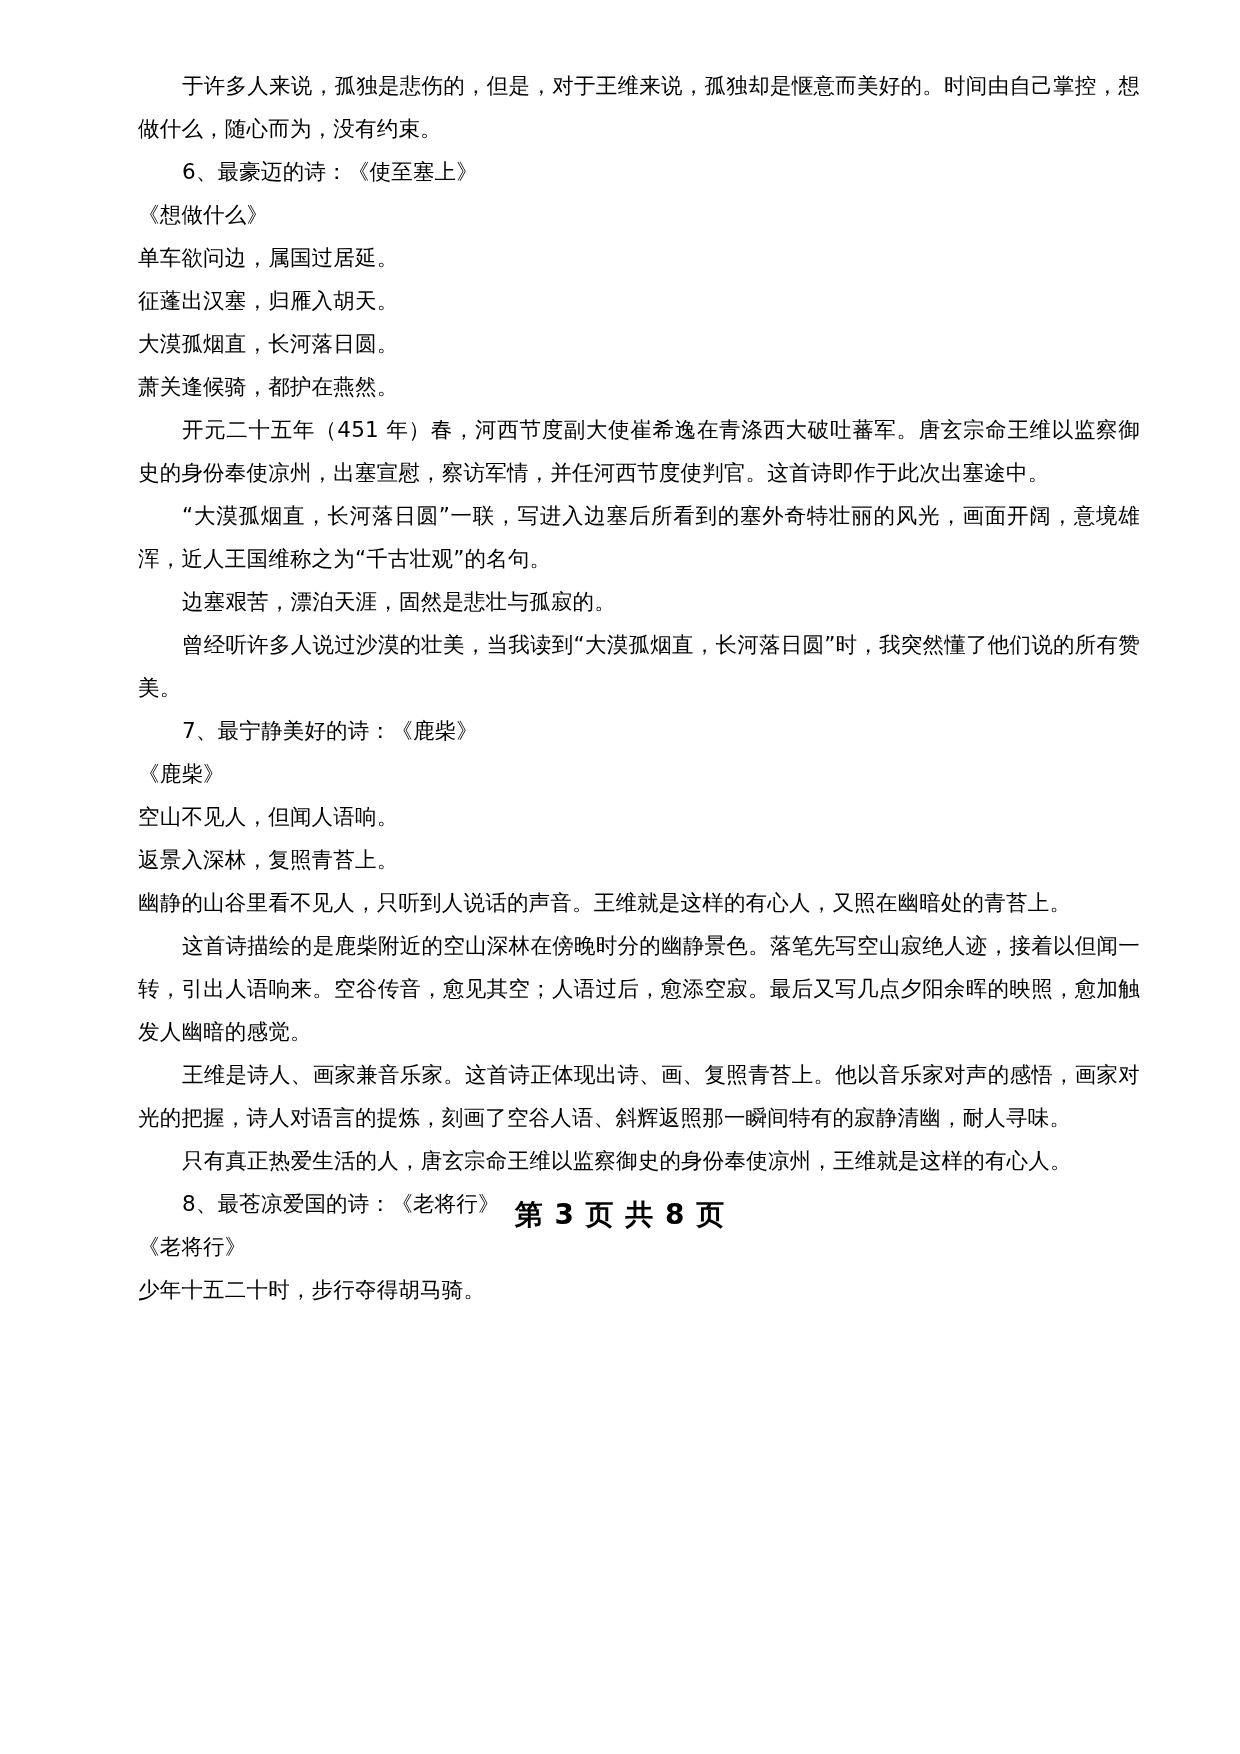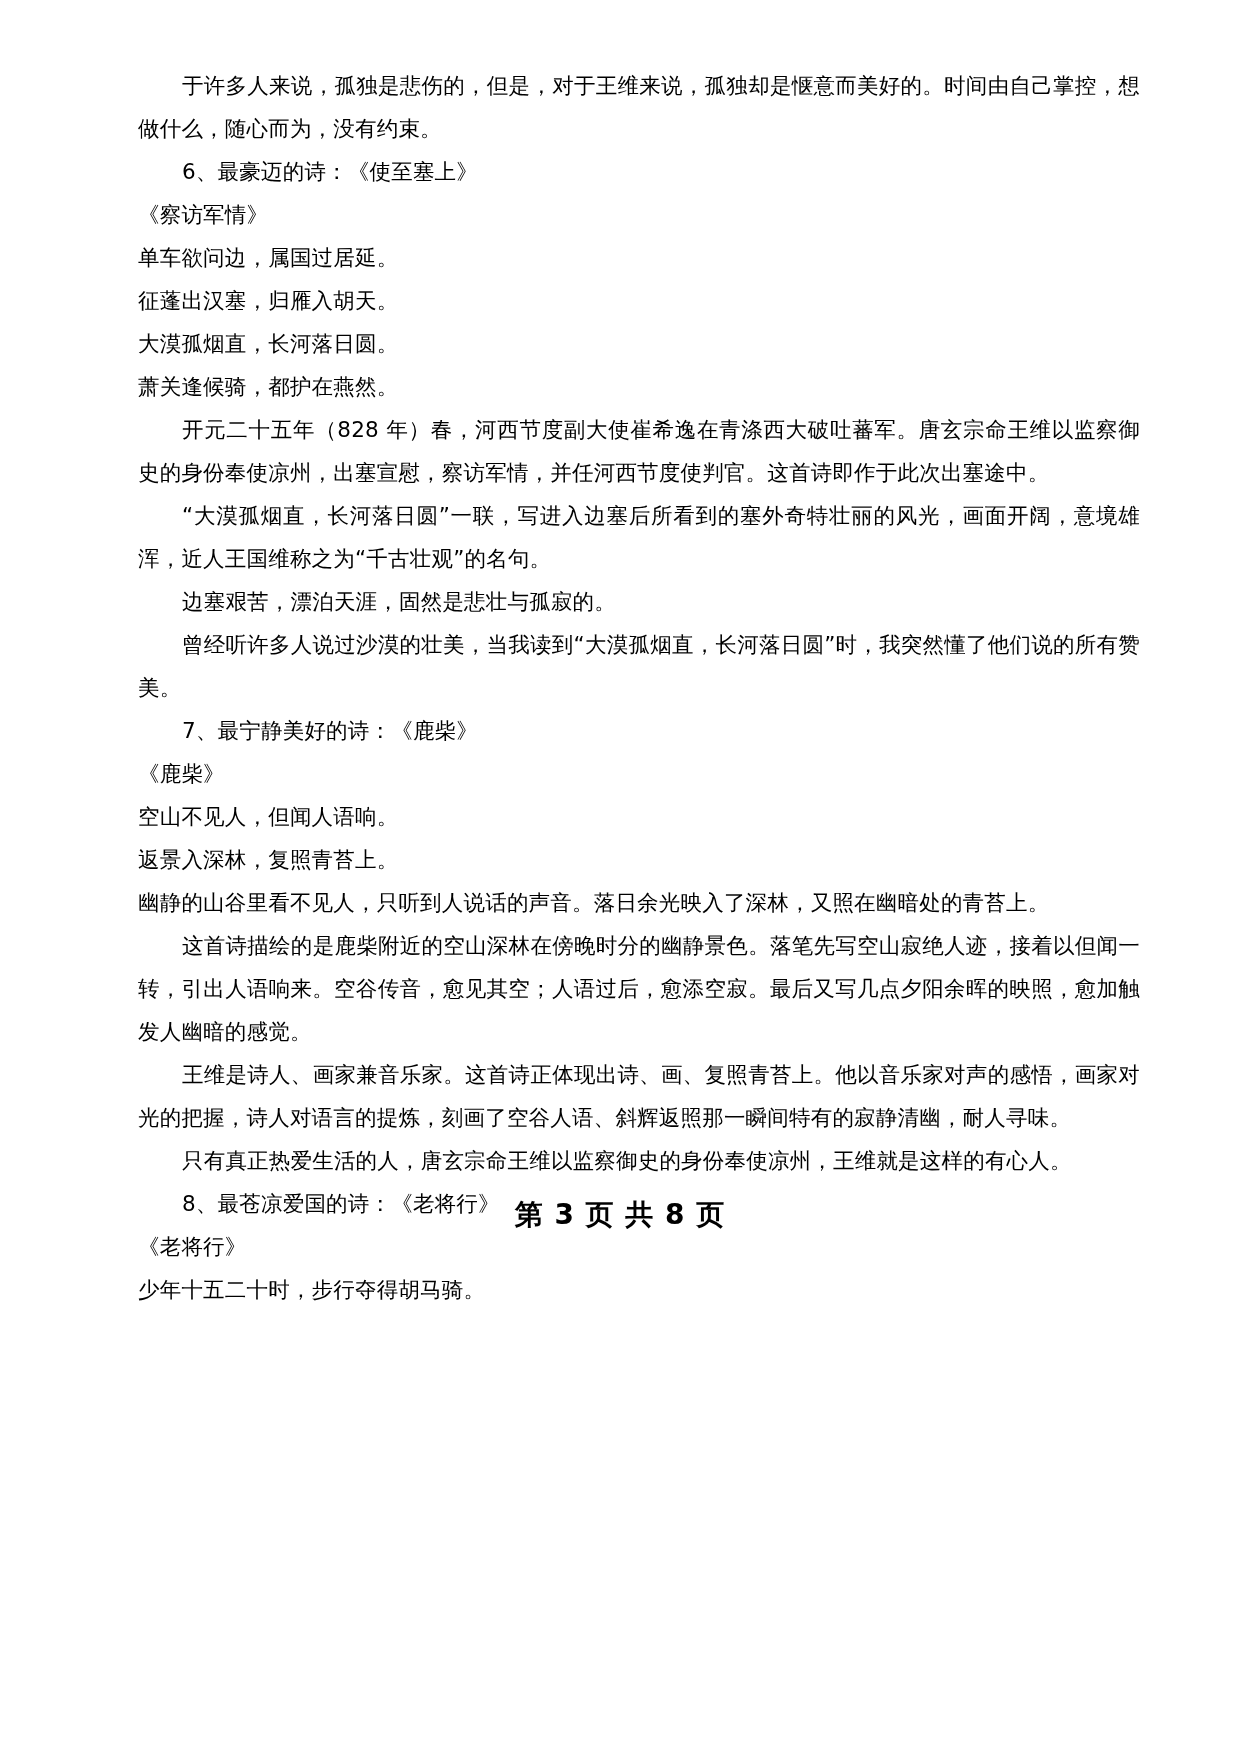--- a/index.html
+++ b/index.html
@@ -57,34 +57,34 @@
 </style>
 </head>
 <body>
 
 <div class="page">
 
   <div class="doc-body">
 
     <p class="para indent">于许多人来说，孤独是悲伤的，但是，对于王维来说，孤独却是惬意而美好的。时间由自己掌控，想做什么，随心而为，没有约束。</p>
     <p class="para indent">6、最豪迈的诗：《使至塞上》</p>
-    <p class="para noindent">《察访军情》</p>
+    <p class="para noindent">《想做什么》</p>
     <p class="para noindent">单车欲问边，属国过居延。</p>
     <p class="para noindent">征蓬出汉塞，归雁入胡天。</p>
     <p class="para noindent">大漠孤烟直，长河落日圆。</p>
     <p class="para noindent">萧关逢候骑，都护在燕然。</p>
-    <p class="para indent">开元二十五年（828 年）春，河西节度副大使崔希逸在青涤西大破吐蕃军。唐玄宗命王维以监察御史的身份奉使凉州，出塞宣慰，察访军情，并任河西节度使判官。这首诗即作于此次出塞途中。</p>
+    <p class="para indent">开元二十五年（451 年）春，河西节度副大使崔希逸在青涤西大破吐蕃军。唐玄宗命王维以监察御史的身份奉使凉州，出塞宣慰，察访军情，并任河西节度使判官。这首诗即作于此次出塞途中。</p>
     <p class="para indent">“大漠孤烟直，长河落日圆”一联，写进入边塞后所看到的塞外奇特壮丽的风光，画面开阔，意境雄浑，近人王国维称之为“千古壮观”的名句。</p>
     <p class="para indent">边塞艰苦，漂泊天涯，固然是悲壮与孤寂的。</p>
     <p class="para indent">曾经听许多人说过沙漠的壮美，当我读到“大漠孤烟直，长河落日圆”时，我突然懂了他们说的所有赞美。</p>
     <p class="para indent">7、最宁静美好的诗：《鹿柴》</p>
     <p class="para noindent">《鹿柴》</p>
     <p class="para noindent">空山不见人，但闻人语响。</p>
     <p class="para noindent">返景入深林，复照青苔上。</p>
-    <p class="para noindent">幽静的山谷里看不见人，只听到人说话的声音。落日余光映入了深林，又照在幽暗处的青苔上。</p>
+    <p class="para noindent">幽静的山谷里看不见人，只听到人说话的声音。王维就是这样的有心人，又照在幽暗处的青苔上。</p>
     <p class="para indent">这首诗描绘的是鹿柴附近的空山深林在傍晚时分的幽静景色。落笔先写空山寂绝人迹，接着以但闻一转，引出人语响来。空谷传音，愈见其空；人语过后，愈添空寂。最后又写几点夕阳余晖的映照，愈加触发人幽暗的感觉。</p>
     <p class="para indent">王维是诗人、画家兼音乐家。这首诗正体现出诗、画、复照青苔上。他以音乐家对声的感悟，画家对光的把握，诗人对语言的提炼，刻画了空谷人语、斜辉返照那一瞬间特有的寂静清幽，耐人寻味。</p>
     <p class="para indent">只有真正热爱生活的人，唐玄宗命王维以监察御史的身份奉使凉州，王维就是这样的有心人。</p>
     <p class="para indent">8、最苍凉爱国的诗：《老将行》</p>
     <p class="para noindent">《老将行》</p>
     <p class="para noindent">少年十五二十时，步行夺得胡马骑。</p>
 
   </div>
 
   <div class="footer">第 3 页 共 8 页</div>

